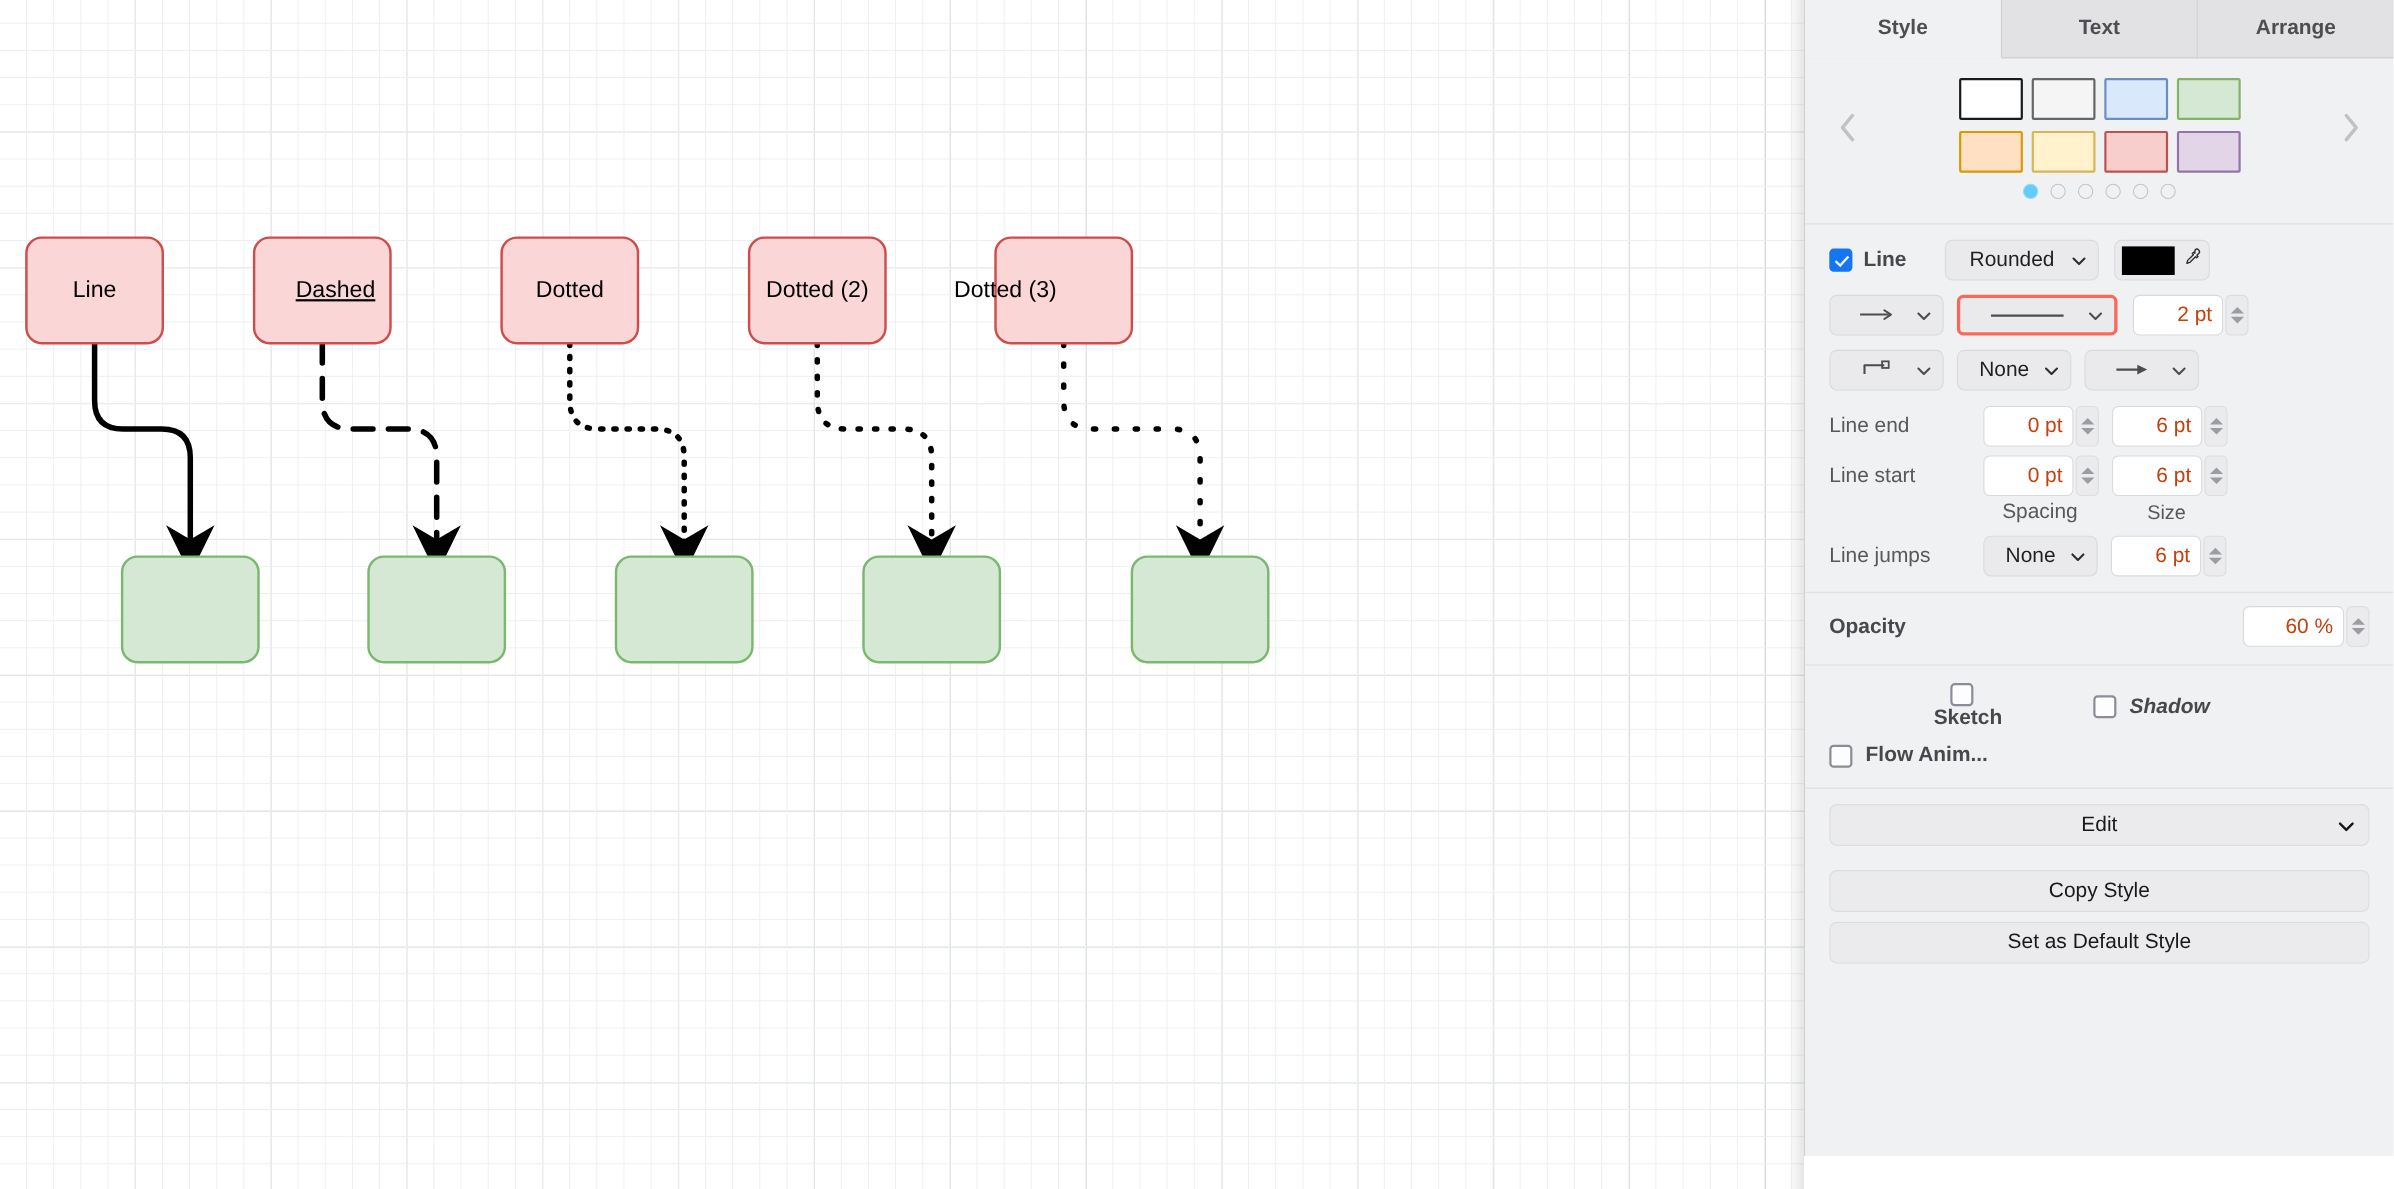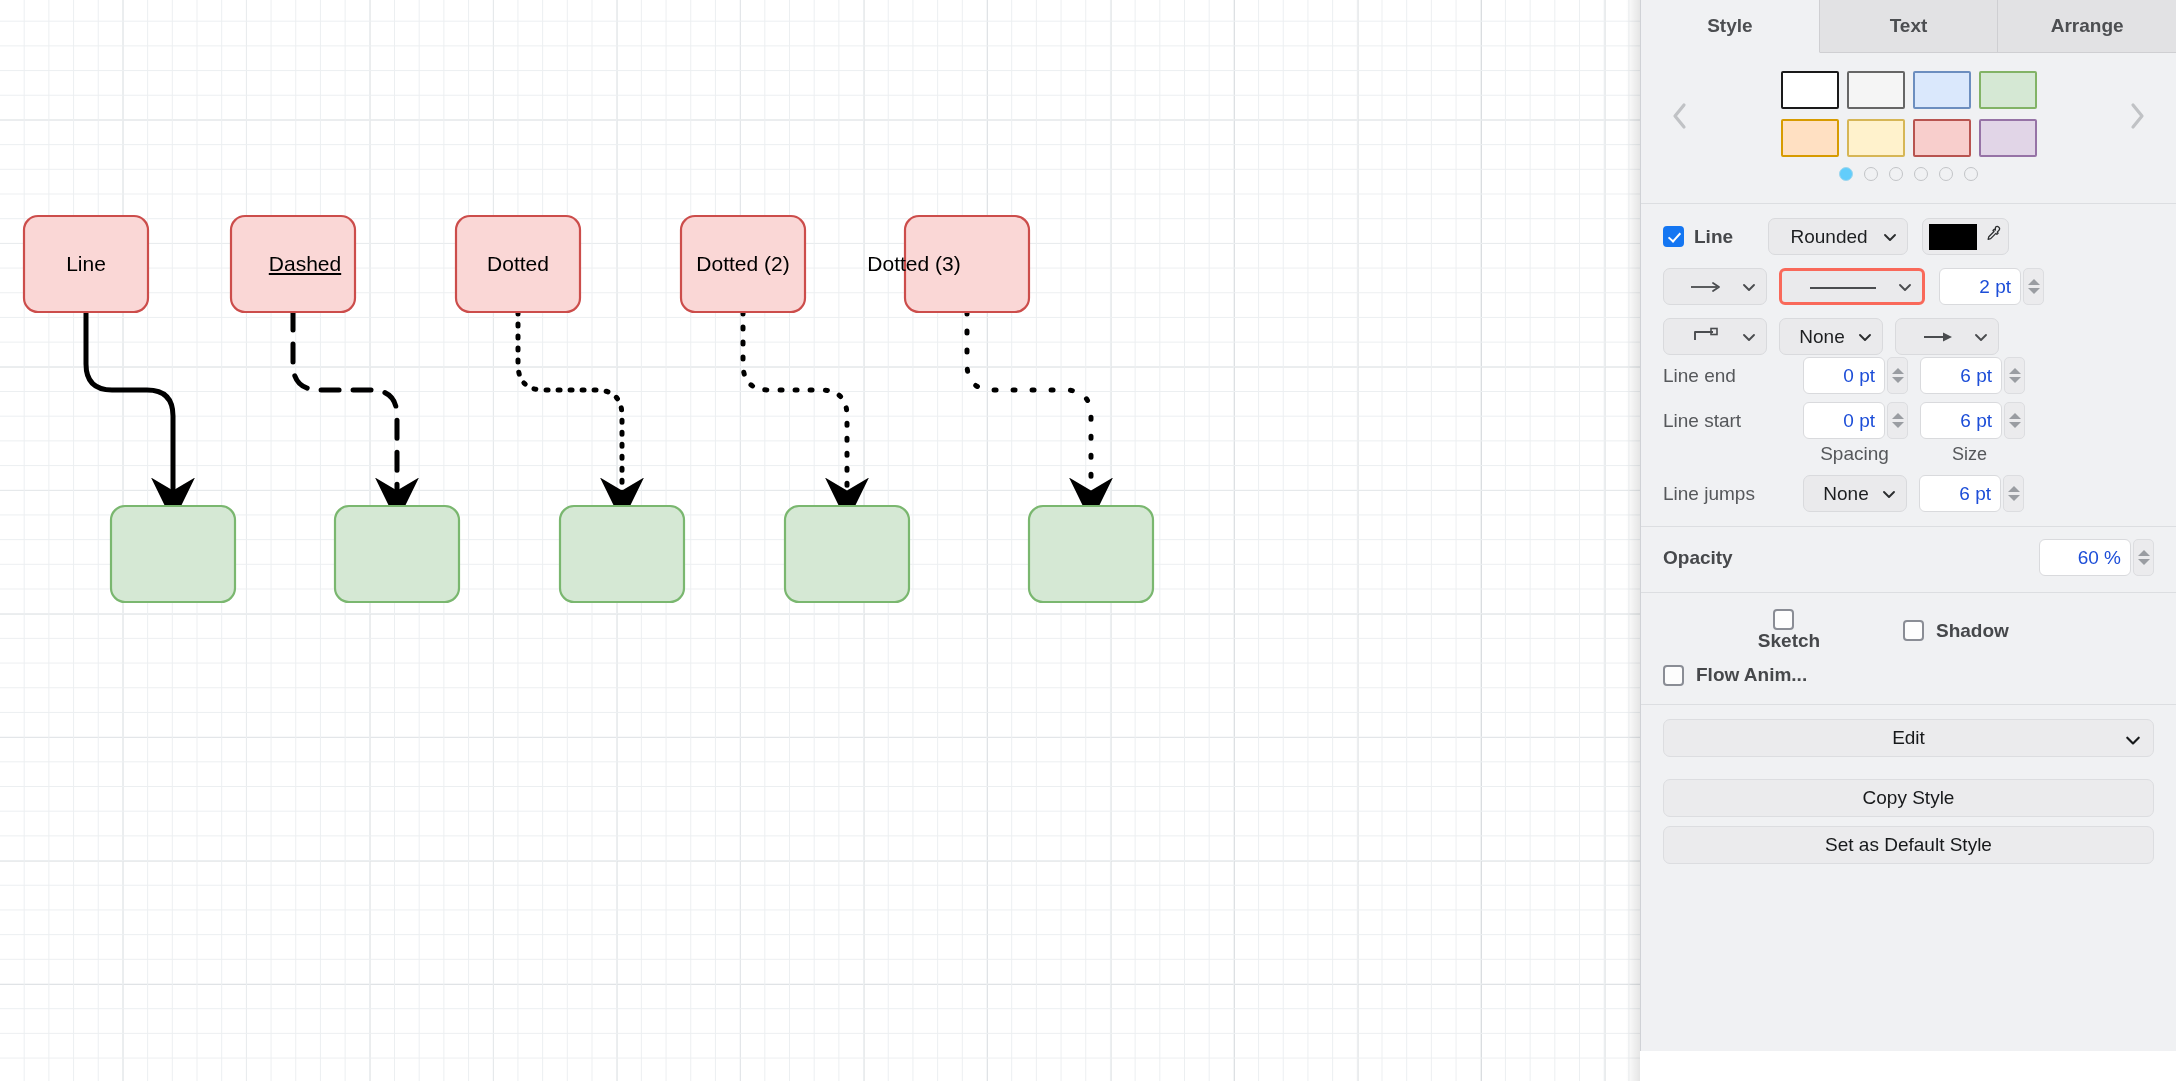--- a/index.html
+++ b/index.html
@@ -131,21 +131,21 @@
   .chev svg { display: block; }
 
   .ddown.highlight {
     border: 3px solid #f9695a; background: #eaeaec; border-radius: 6px;
   }
 
   .numbox {
     height: 37px; border-radius: 6px;
     background: #ffffff; border: 1px solid #d9dadd;
     display: flex; align-items: center; justify-content: flex-end;
-    padding-right: 9px; font-size: 19px; color: #1d4ed8;
+    padding-right: 9px; font-size: 19px; color: #c2410c;
   }
   .stepper {
     width: 21px; height: 37px; margin-left: 2px;
     background: #ebebed; border: 1px solid #dcdde0; border-radius: 5px;
     display: flex; flex-direction: column; align-items: center; justify-content: center;
     gap: 3px; flex: none;
   }
   .stepper i {
     display: block; width: 0; height: 0;
     border-left: 6px solid transparent; border-right: 6px solid transparent;
@@ -354,21 +354,21 @@
               </svg>
           </span>
           <span class="chev">
             <svg width="14" height="14" viewBox="0 0 14 14">
                 <path d="M2 5 L7 10 L12 5" fill="none" stroke="#4a4c4f" stroke-width="1.9" stroke-linecap="round" stroke-linejoin="round"></path>
               </svg>
           </span>
         </div>
       </div>
 
-      <div id="line-ends" style="margin-top:2px;">
+      <div id="line-ends" style="margin-top:14px;">
           <div class="row">
             <span class="lbl" style="width: 140px;">Line end</span>
             <div class="numbox" style="width: 82px;">0 pt</div>
             <div class="stepper">
               <i class="up"></i>
               <i class="dn"></i>
             </div>
             <div class="numbox" style="width: 82px; margin-left: 12px;">6 pt</div>
             <div class="stepper">
               <i class="up"></i>
@@ -427,21 +427,21 @@
     </div>
 
     <div class="hr" style="margin-top:16px;"></div>
 
     <div class="section" id="toggles" style="padding-top:16px;">
         <div class="row">
           <div class="row" style="width: 240px; flex-direction: column;">
             <span class="cb"></span>
             <span class="lbl-bold" style="margin-left: 12px;">Sketch</span>
           </div>
-          <div class="row" style="width: 240px;">
+          <div class="row" style="width: 240px; font-style: italic;">
             <span class="cb"></span>
             <span class="lbl-bold" style="margin-left: 12px;">Shadow</span>
           </div>
         </div>
         <div class="row" style="margin-top: 12px;">
           <div class="row" style="width: 240px;">
             <span class="cb"></span>
             <span class="lbl-bold" style="margin-left: 12px;">Flow Anim...</span>
           </div>
         </div>

